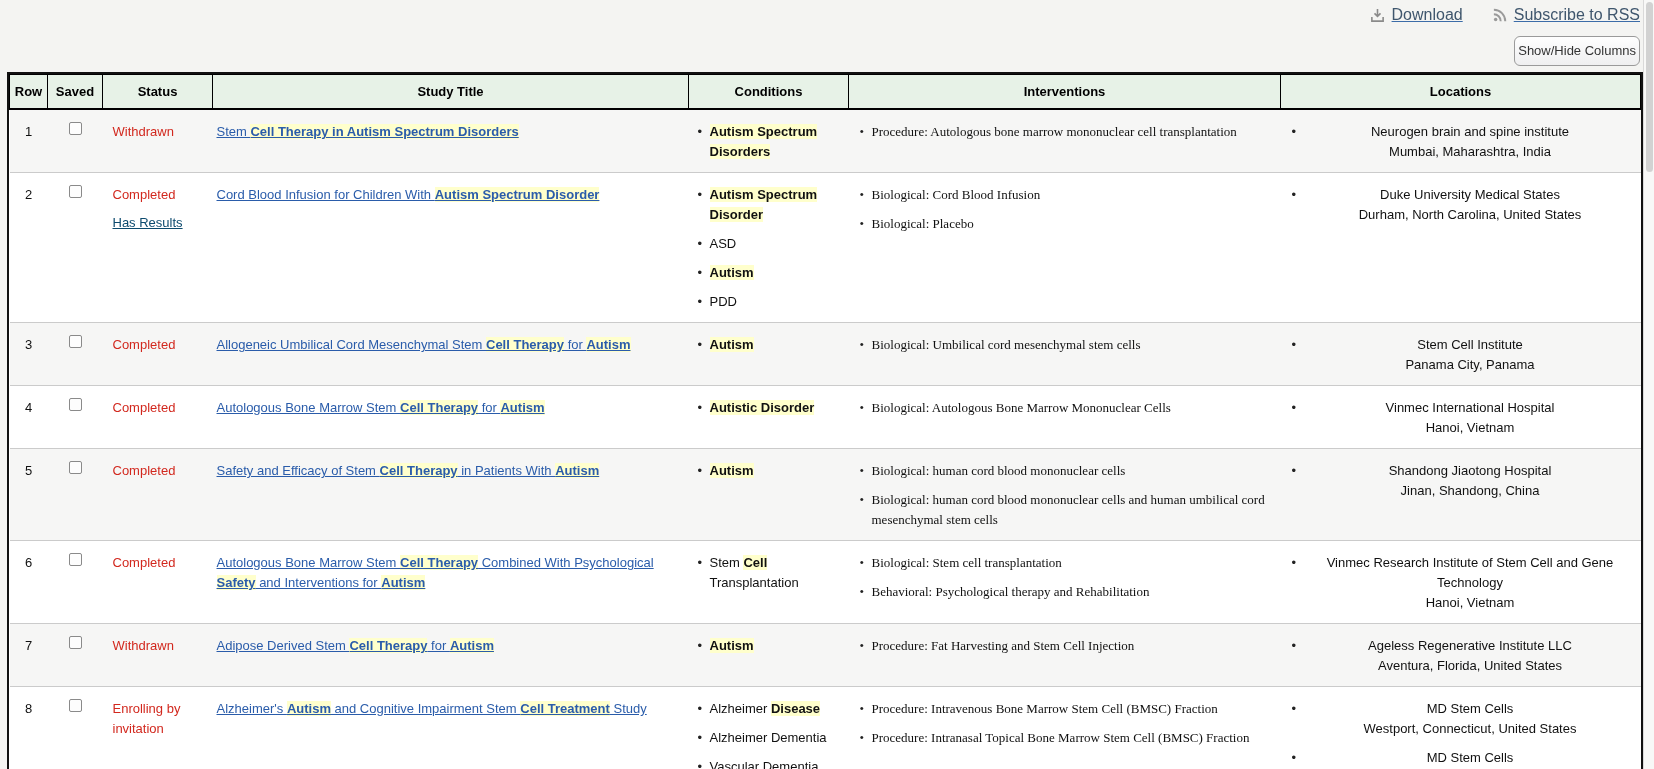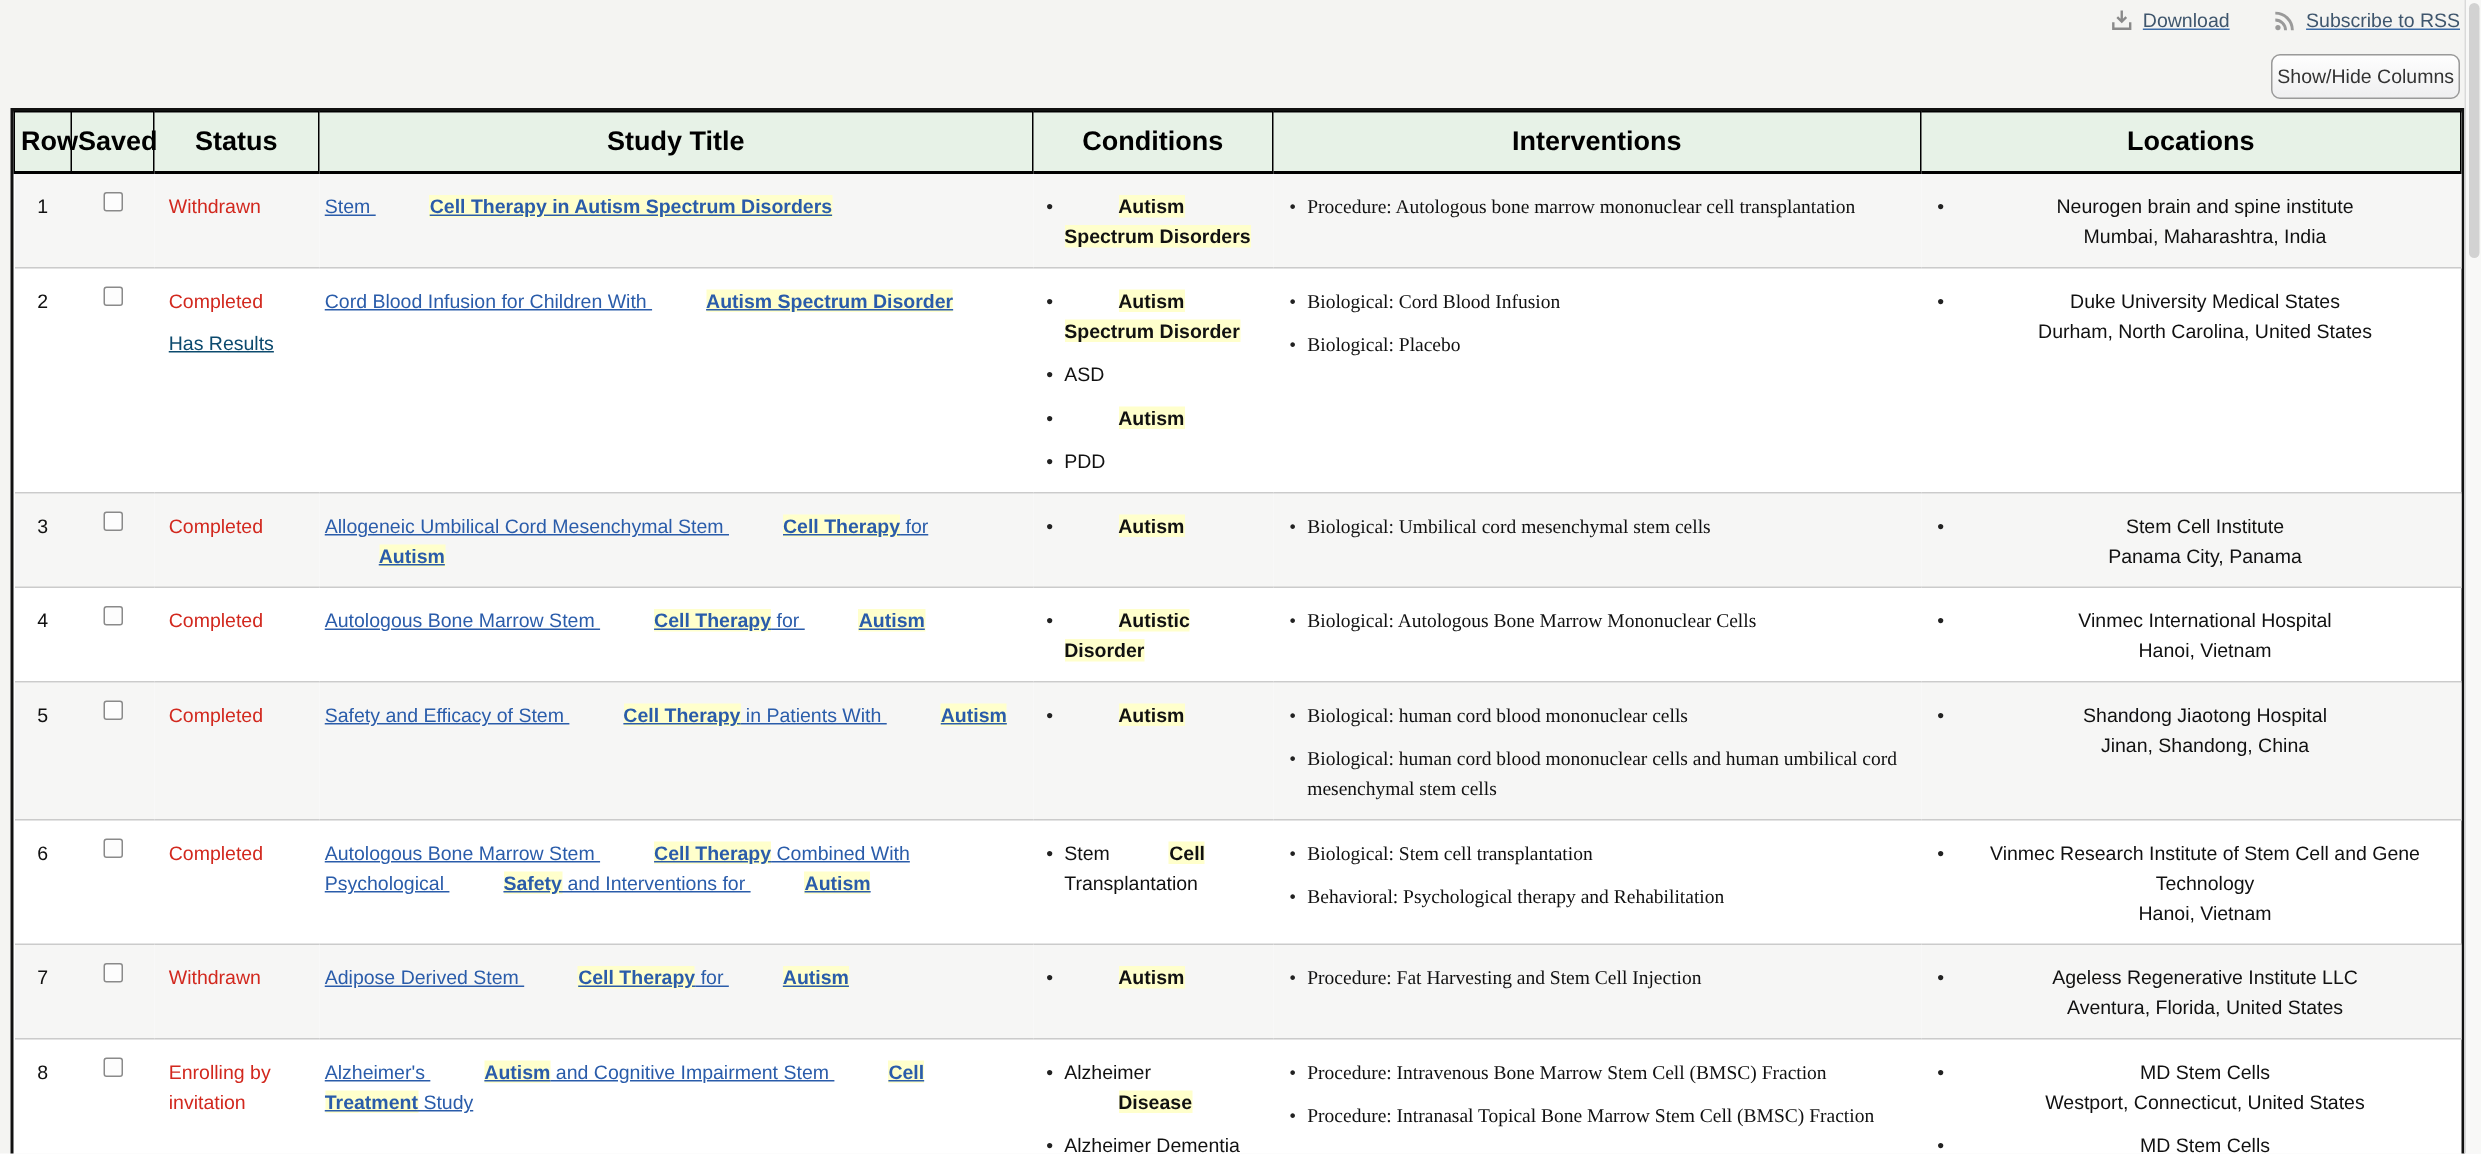--- a/index.html
+++ b/index.html
@@ -10,21 +10,21 @@
     font-family:"Liberation Sans", sans-serif;
     color:#111;
   }
   
   .toolbar {
     position:absolute; top:6px; right:14px;
     display:flex; align-items:center; gap:30px;
   }
   .tool-link {
     display:flex; align-items:center; gap:7px;
-    font-size:13px; color:#3f566d; cursor:pointer;
+    font-size:16px; color:#3f566d; cursor:pointer;
   }
   .tool-link .lbl {
     text-decoration:underline; text-decoration-color:#3c6ca8;
   }
   .btn-row { position:absolute; top:36px; right:14px; }
   .showhide-btn {
     font-family:"Liberation Sans", sans-serif;
     font-size:13px; color:#333;
     padding:6px 3px 7px;
     border:1px solid #9a9a9a; border-radius:6px;
@@ -36,40 +36,40 @@
     position:absolute; left:7px; top:72px; width:1636px;
     border:2px solid #111; background:#fff;
   }
   table.results {
     width:100%; border-collapse:collapse; table-layout:fixed;
     font-size:13px;
   }
   thead th {
     background:#e7f2e7;
     border:1px solid #000; border-bottom:2px solid #000;
-    font-weight:bold; font-size:18px; color:#000;
+    font-weight:bold; font-size:13px; color:#000;
     padding:9px 4px; text-align:center;
   }
   tbody tr { border-top:1px solid #cbcbcb; vertical-align:top; }
   tbody tr:first-child { border-top:none; }
   tbody tr.shade { background:#f6f6f5; }
   td { vertical-align:top; line-height:20px; }
   .c-row  { text-align:center; padding-top:12px; }
   .c-saved{ text-align:center; padding-top:11px; }
   .c-status{ padding:12px 6px 10px 10px; color:#d2281e; }
   .c-title { padding:12px 10px 10px 4px; }
   .c-cond  { padding:12px 4px 10px 8px; }
   .c-int   { padding:12px 6px 10px 10px;font-family:Liberation Serif, serif; }
   .c-loc   { padding:12px 4px 10px 10px; }
   .has-results {
     display:inline-block; margin-top:8px;
     color:#0c4a6e; text-decoration:underline; cursor:pointer;
   }
   a.study-link { color:#2a5caa; text-decoration:underline; cursor:pointer; }
-  .hl { background:#ffffcc; font-weight:bold;margin-left:36px; }
+  .hl { background:#ffffcc; font-weight:bold; }
   input[type="checkbox"] {
     appearance:none; -webkit-appearance:none;
     width:13px; height:13px; margin:0;
     border:1px solid #8a8a8a; border-radius:2px; background:#fdfdfd;
     cursor:pointer;
   }
   ul.cell-list { margin:0; padding:0; list-style:none; }
   ul.cell-list li { position:relative; padding-left:13px; margin-bottom:9px; }
   ul.cell-list li:last-child { margin-bottom:0; }
   ul.cell-list li::before {

